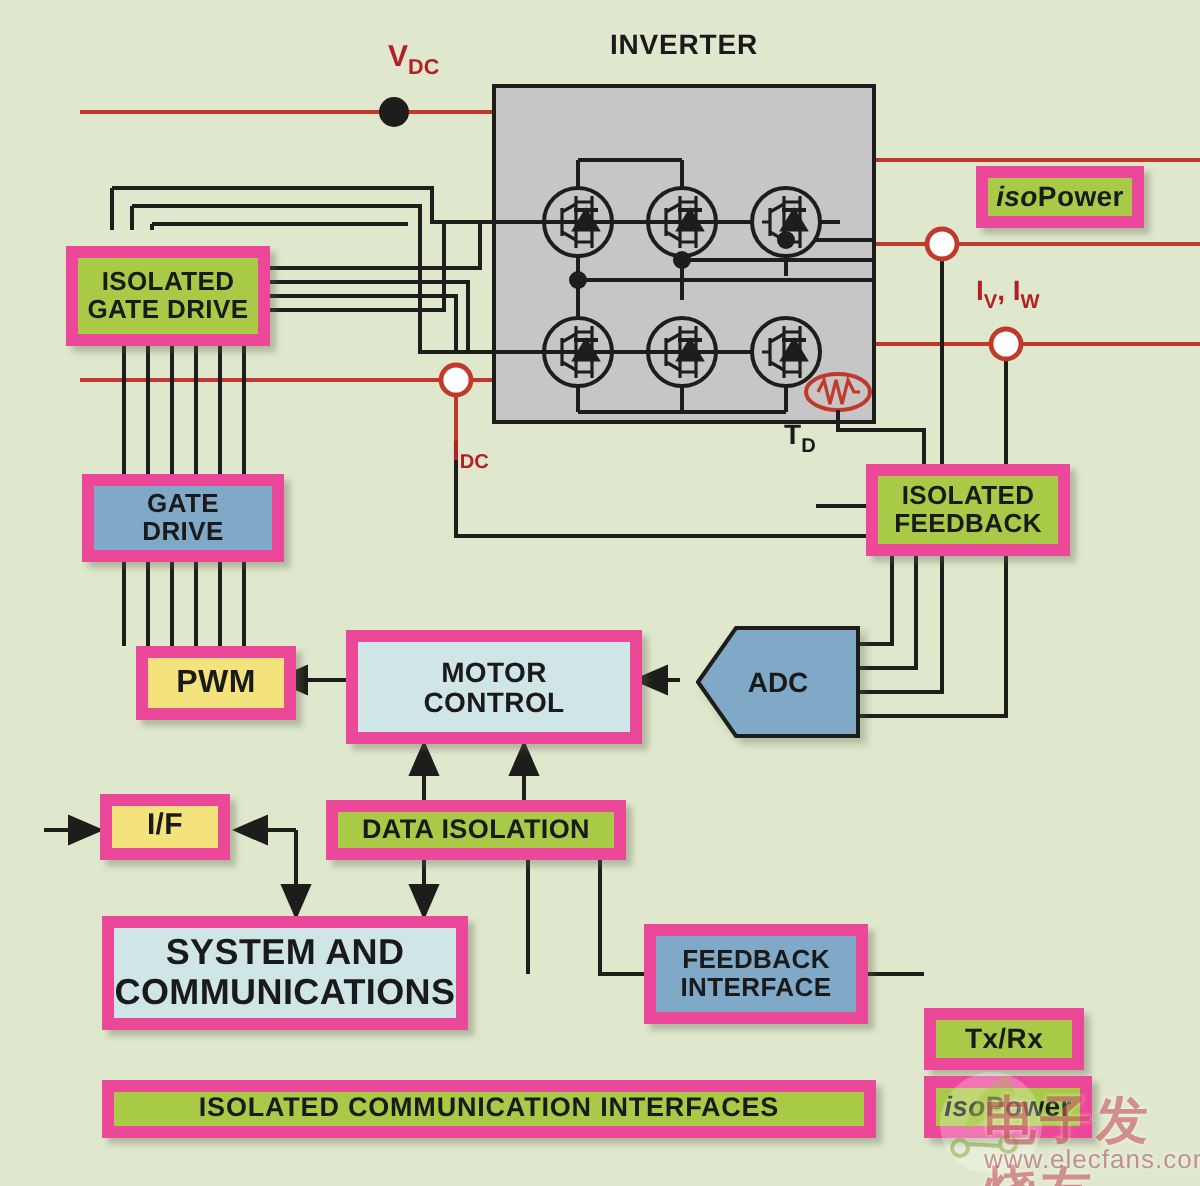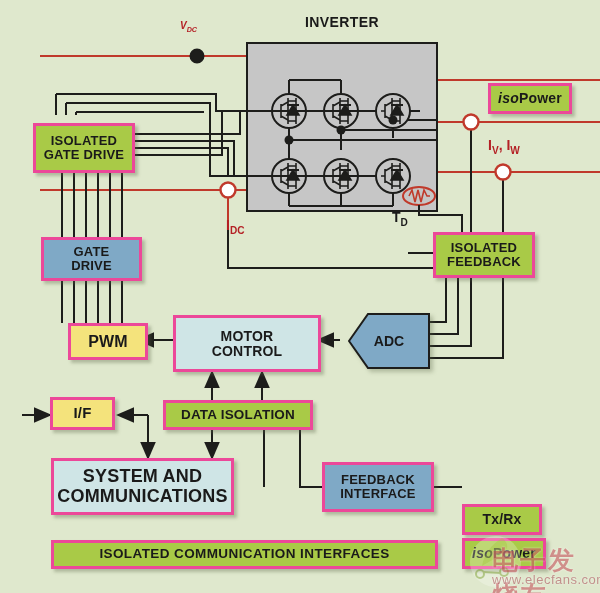--- a/index.html
+++ b/index.html
@@ -7,21 +7,21 @@
   #root{
     position:relative;
     width:600px;height:593px;
     background:#dfe8cd;
     overflow:hidden;
   }
   #svgroot{position:absolute;left:0;top:0;width:600px;height:593px;}
   .blk{
     position:absolute;
     box-sizing:border-box;
-    border:3px solid #ec4899;
+    border:6px solid #ec4899;
     display:flex;align-items:center;justify-content:center;
     text-align:center;
     font-weight:bold;
     color:#1a1a1a;
     letter-spacing:.2px;
     line-height:1.07;
     box-shadow:3px 3px 3px rgba(90,100,70,.35);
     z-index:5;
   }
   .green{background:#a9ca47;}
@@ -284,21 +284,21 @@
     <g>
       <circle cx="197" cy="56" r="6.5" fill="#1d1d1b" stroke="#1d1d1b" stroke-width="2"></circle>
       <circle cx="228" cy="190" r="7.5" fill="#ffffff" stroke="#c0392b" stroke-width="2.4"></circle>
       <circle cx="471" cy="122" r="7.5" fill="#ffffff" stroke="#c0392b" stroke-width="2.4"></circle>
       <circle cx="503" cy="172" r="7.5" fill="#ffffff" stroke="#c0392b" stroke-width="2.4"></circle>
     </g>
   </svg>
 
   <div class="inv-title" style="left:305px;top:14px;">INVERTER</div>
 
-  <div class="redlbl" style="left:180px;top:20px;font-size:10px;font-style:italic;">
+  <div class="redlbl" style="left:194px;top:20px;font-size:15px;">
     <span>V</span><sub>DC</sub>
   </div>
 
   <div class="redlbl" style="left:226px;top:217px;font-size:14px;">
     <span>I</span><sub>DC</sub>
   </div>
 
   <div class="lbl" style="left:392px;top:209px;font-size:14px;color:#1a1a1a;">
     <span>T</span><sub>D</sub>
   </div>

